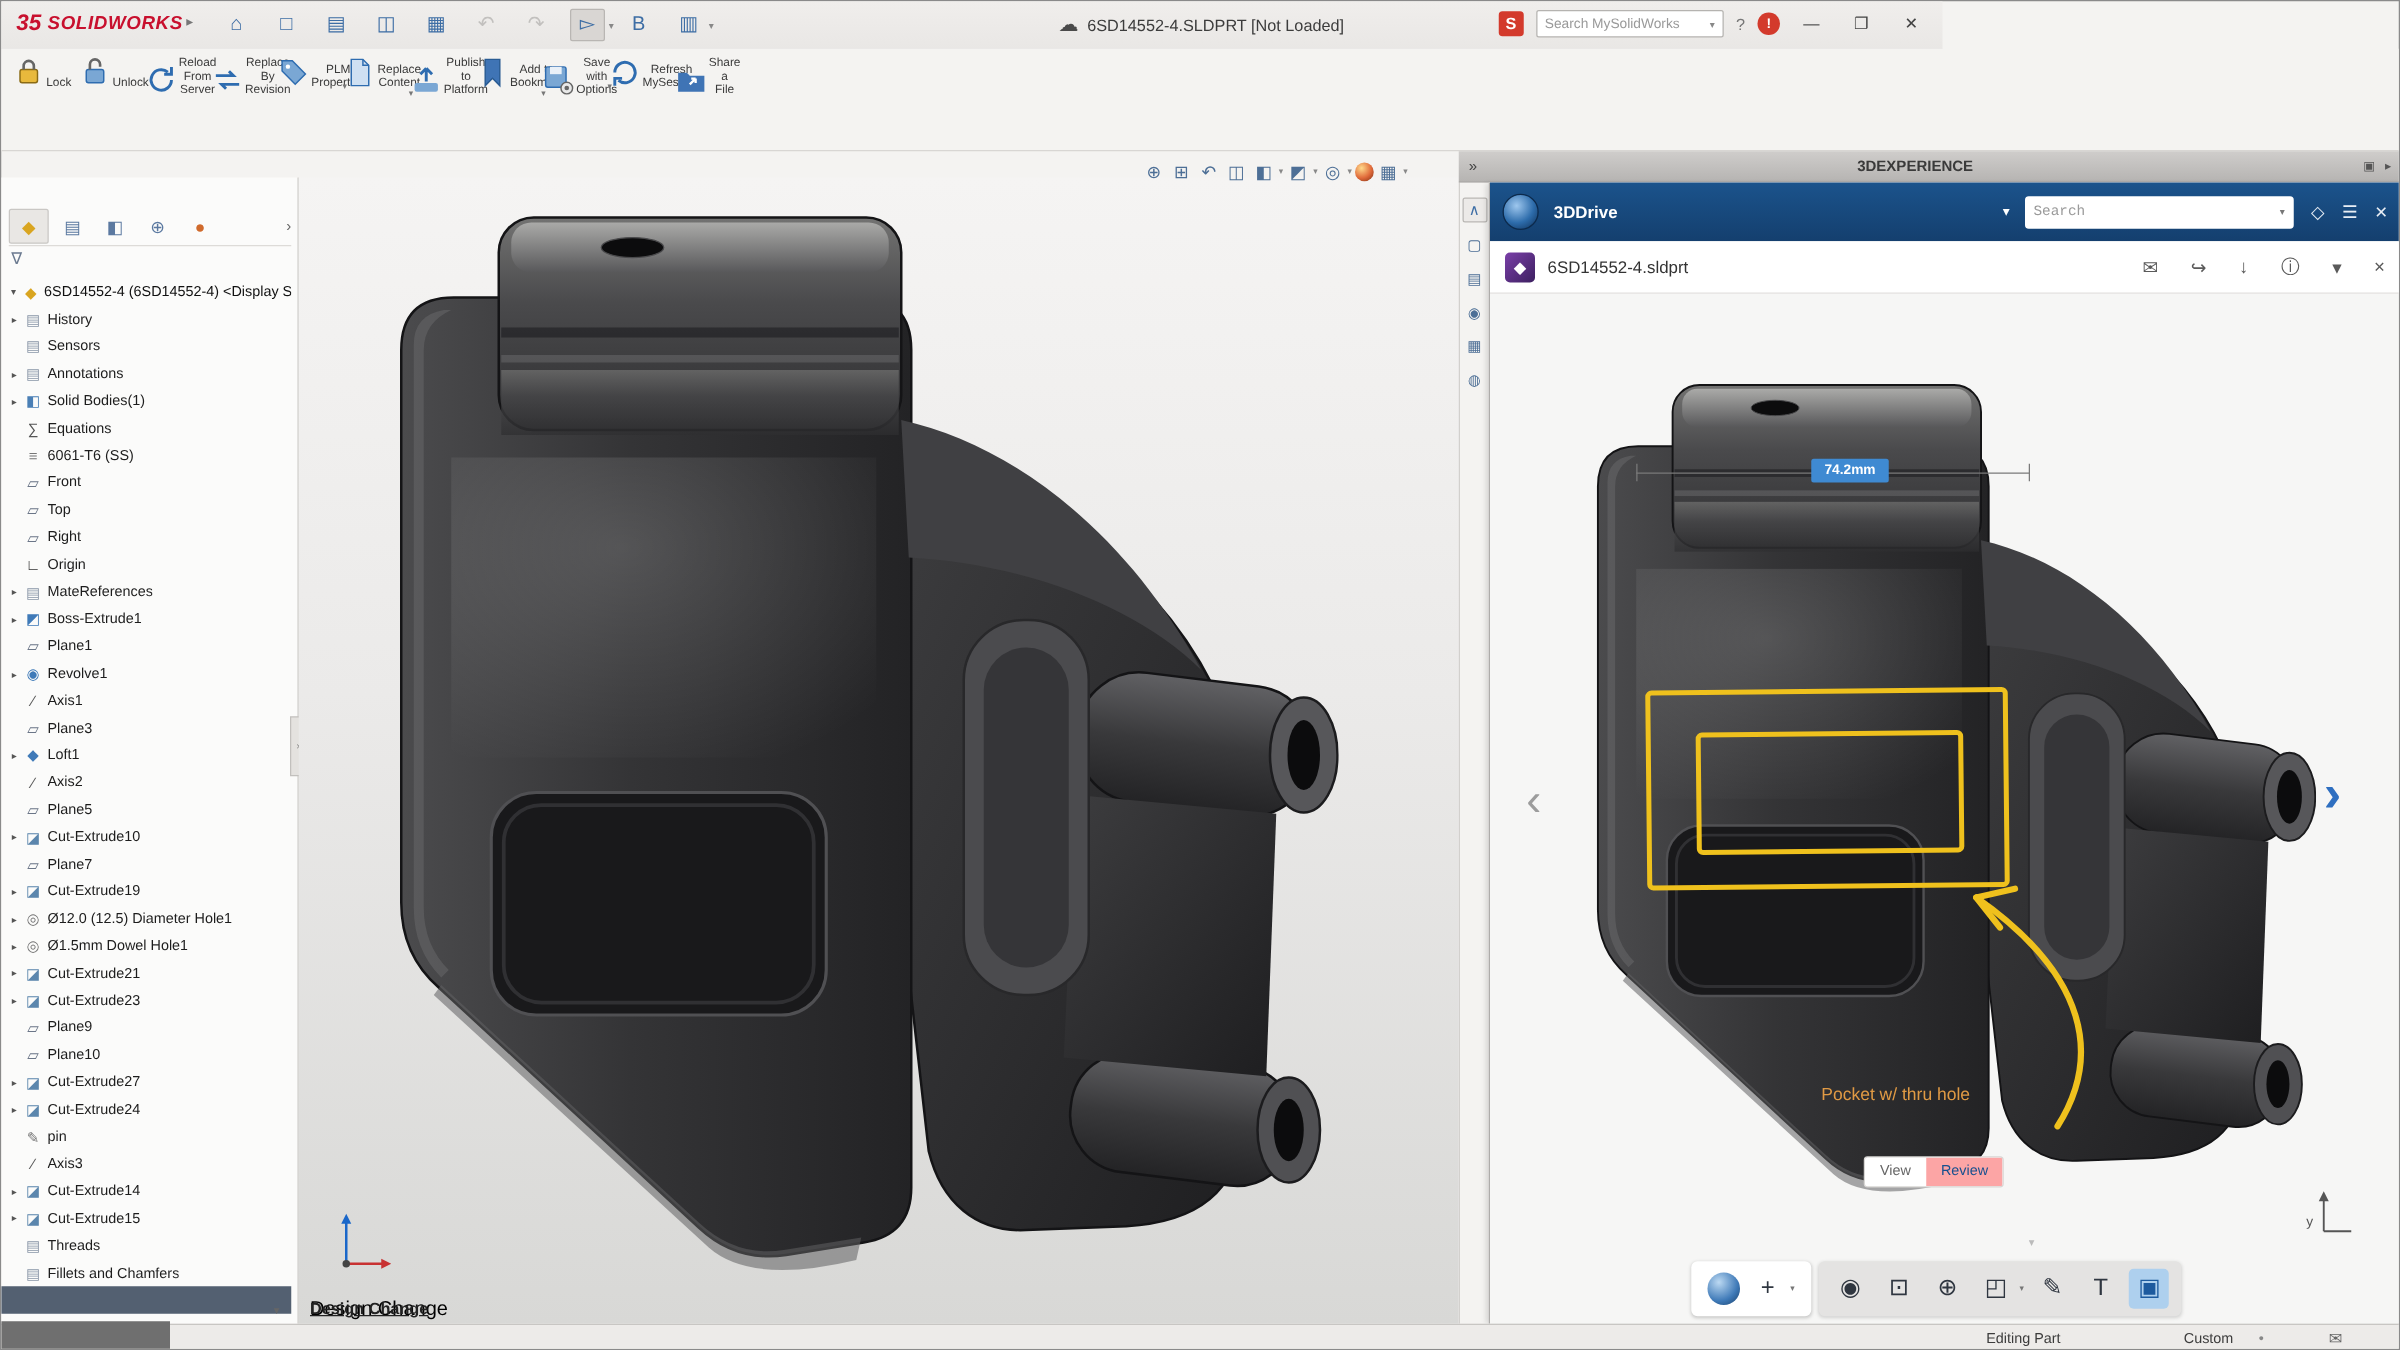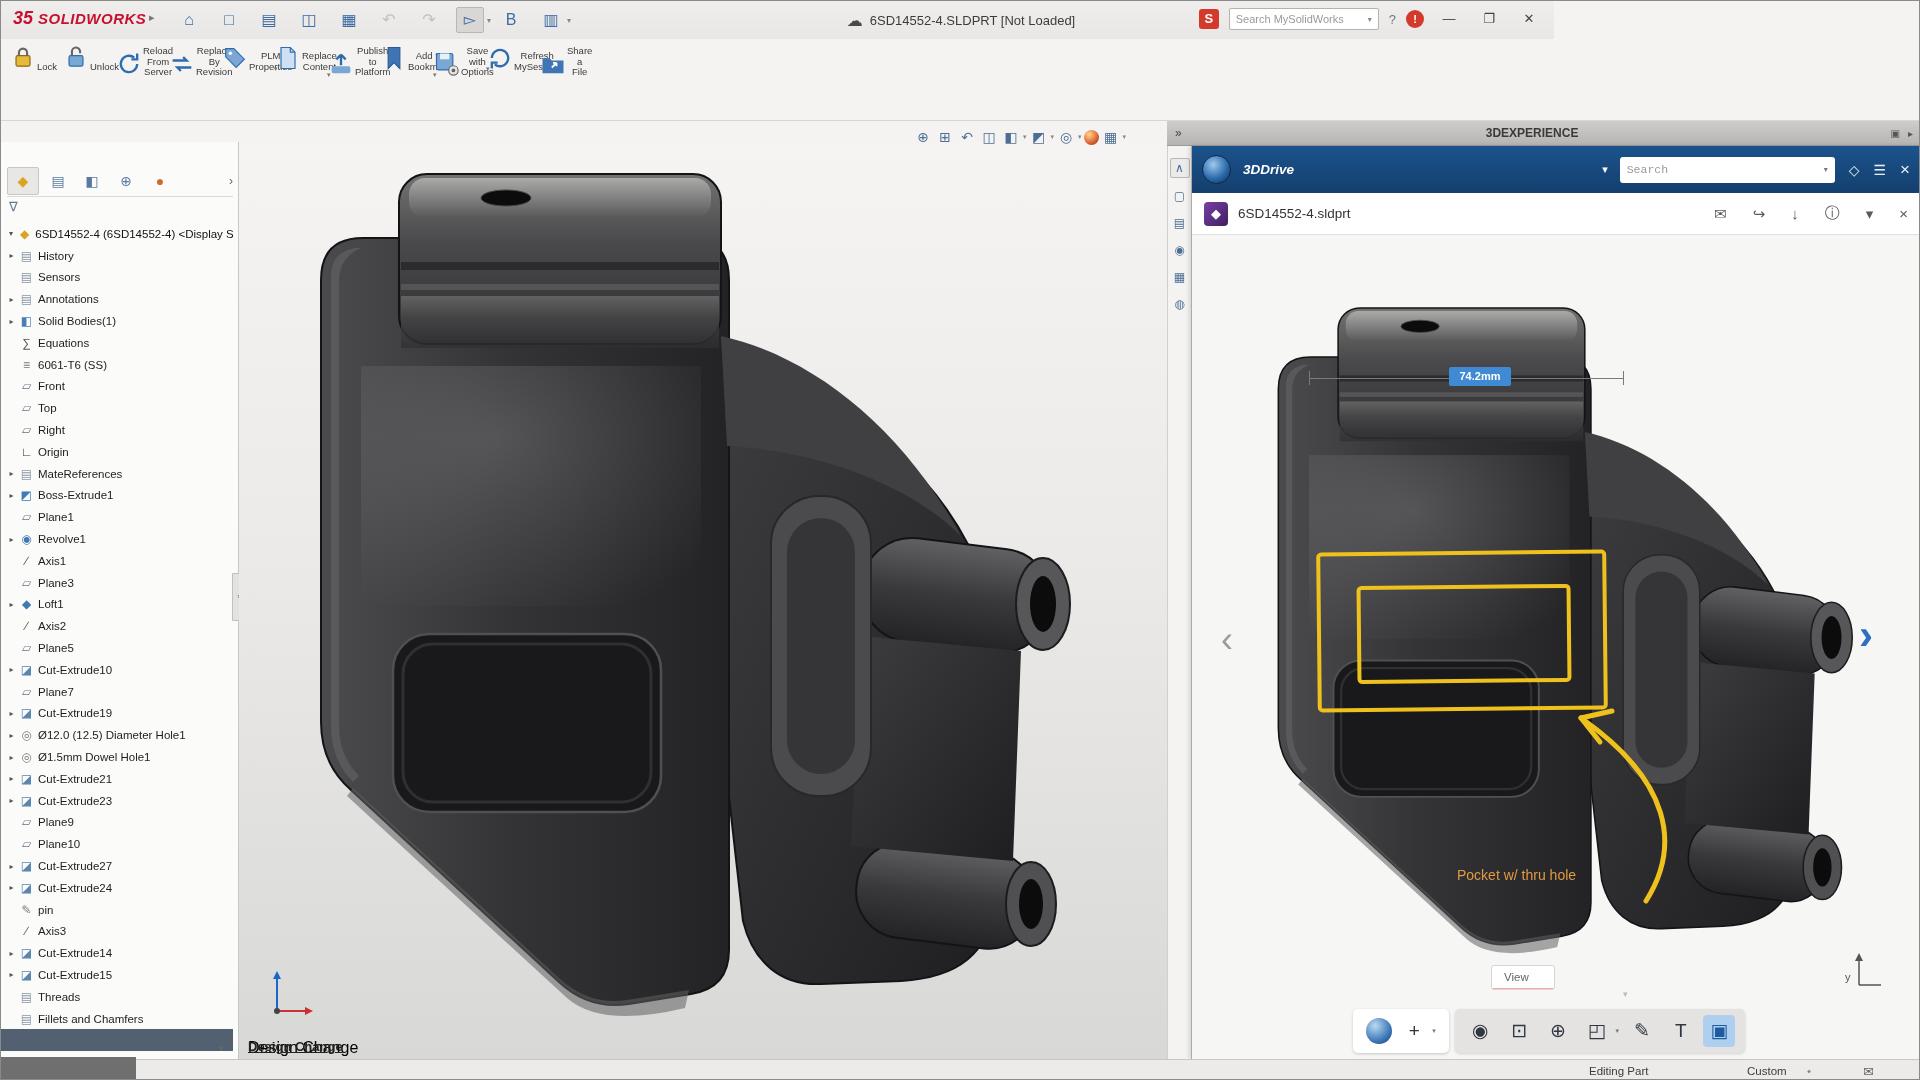--- a/index.html
+++ b/index.html
@@ -66,21 +66,21 @@
   .ts-ic{width:18px;height:18px;font-size:12px;line-height:18px;text-align:center;color:#4d6f96;}
   .ts-ic.boxed{border:1px solid #b9b7b4;background:#eceae8;border-radius:2px;color:#3e6ea5;}
   
   #rp-titlebar{left:1166px;top:120px;width:754px;height:25px;background:linear-gradient(#cfcdcb,#b6b4b2);border-bottom:1px solid #9c9a98;display:flex;align-items:center;padding:0 8px;box-sizing:border-box;}
   #rp-collapse{font-size:12px;color:#444;}
   #rp-title{flex:1;text-align:center;font-size:12px;font-weight:bold;color:#3a3a3a;}
   .rp-tb-ic{font-size:10px;color:#555;margin-left:8px;}
   #rpanel{left:1190px;top:145px;width:730px;height:913px;background:#f6f6f5;border-left:1px solid #aeacaa;box-shadow:-2px 0 4px rgba(0,0,0,.12);box-sizing:border-box;}
   #rp-bluebar{left:1191px;top:145px;width:728px;height:47px;background:linear-gradient(#1b538c,#143f6e);display:flex;align-items:center;padding:0 10px;box-sizing:border-box;}
   #compass{width:27px;height:27px;border-radius:50%;background:radial-gradient(circle at 38% 32%,#9ec7ee,#2d6cab 55%,#0d2d55);border:1px solid #0c2a4c;}
-  #rp-app{margin-left:12px;color:#fff;font-size:13.5px;font-weight:bold;font-style:italic;}
+  #rp-app{margin-left:12px;color:#fff;font-size:13.5px;font-weight:bold;}
   #rp-app-caret{margin-left:auto;color:#fff;font-size:11px;}
   #rp-search{width:215px;height:26px;background:#fff;border-radius:3px;margin-left:12px;display:flex;align-items:center;padding:0 7px;box-sizing:border-box;}
   #rp-search .ph{flex:1;font-size:11.5px;color:#9a9a9a;font-family:Liberation Mono, monospace;}
   #rp-search .car{font-size:8px;color:#777;}
   .rp-white-ic{color:#e8eef5;font-size:14px;margin-left:14px;}
   #rp-docrow{left:1191px;top:192px;width:728px;height:42px;background:#ffffff;border-bottom:1px solid #e2e0de;display:flex;align-items:center;padding:0 12px;box-sizing:border-box;}
   #rp-cube{width:24px;height:24px;background:linear-gradient(135deg,#7a3fa8,#3d2060);border-radius:4px;color:#fff;font-size:13px;text-align:center;line-height:24px;}
   #rp-doc-title{margin-left:10px;font-size:13.5px;color:#333;}
   #rp-docrow .spacer{flex:1;}
   .rp-doc-ic{font-size:15px;color:#5a5a5a;margin-left:26px;}
@@ -89,21 +89,21 @@
   .dim-tick{width:1px;height:14px;background:#7a7a7a;top:370px;}
   #dim-badge{left:1432px;top:366px;width:62px;height:19px;background:#3f8ad2;border-radius:2px;color:#fff;font-size:11px;font-weight:bold;text-align:center;line-height:19px;margin-left:16px;}
   .markup-rect{border:4px solid #efc11d;border-radius:5px;transform:rotate(-0.6deg);}
   #mk-outer{left:1316px;top:550px;width:282px;height:152px;}
   #mk-inner{left:1356px;top:584px;width:206px;height:90px;}
   #mk-note{left:1456px;top:866px;font-size:14px;color:#e09a44;}
   #nav-prev{left:1220px;top:618px;font-size:36px;color:#9c9c9c;}
   #nav-next{left:1858px;top:610px;font-size:42px;color:#2f6fc0;font-weight:bold;}
   #rp-triad{left:1842px;top:948px;color:#555;font-size:11px;}
   
-  #view-toggle{left:1490px;top:964px;height:23px;display:flex;background:#fff;border:1px solid #d8d6d4;border-radius:3px;overflow:hidden;align-items:stretch;flex-direction:column;}
+  #view-toggle{left:1490px;top:924px;height:23px;display:flex;background:#fff;border:1px solid #d8d6d4;border-radius:3px;overflow:hidden;align-items:stretch;}
   .vt-btn{padding:0 12px;font-size:11.5px;color:#666;line-height:22px;}
   .vt-btn.active{background:#fca5a5;color:#17508f;font-weight:normal;}
   #vt-caret{left:1622px;top:988px;font-size:9px;color:#bbb;}
   #play-groupA{left:1352px;top:1008px;width:96px;height:44px;background:#fff;border-radius:5px;box-shadow:0 1px 3px rgba(0,0,0,.2);display:flex;align-items:center;justify-content:center;gap:6px;}
   #play-groupB{left:1454px;top:1008px;width:290px;height:44px;background:#e4e3e2;border-radius:5px;box-shadow:0 1px 3px rgba(0,0,0,.15);display:flex;align-items:center;justify-content:space-around;padding:0 6px;box-sizing:border-box;}
   .play-ic{width:32px;height:32px;font-size:19px;line-height:32px;text-align:center;color:#2f3固640;color:#2f3640;border-radius:4px;}
   .play-ic.active{background:#aed0ee;color:#1d5a9e;}
   .play-ball{width:26px;height:26px;border-radius:50%;background:radial-gradient(circle at 35% 30%,#bcd9f2,#3f7ab8 60%,#173d66);}
   .play-car{font-size:7px;color:#777;margin-left:-4px;}
   

